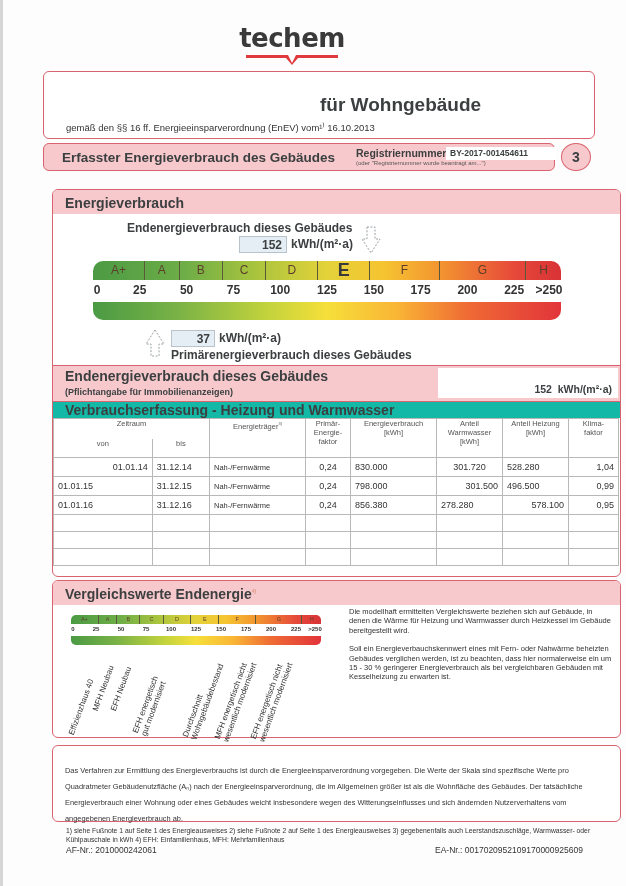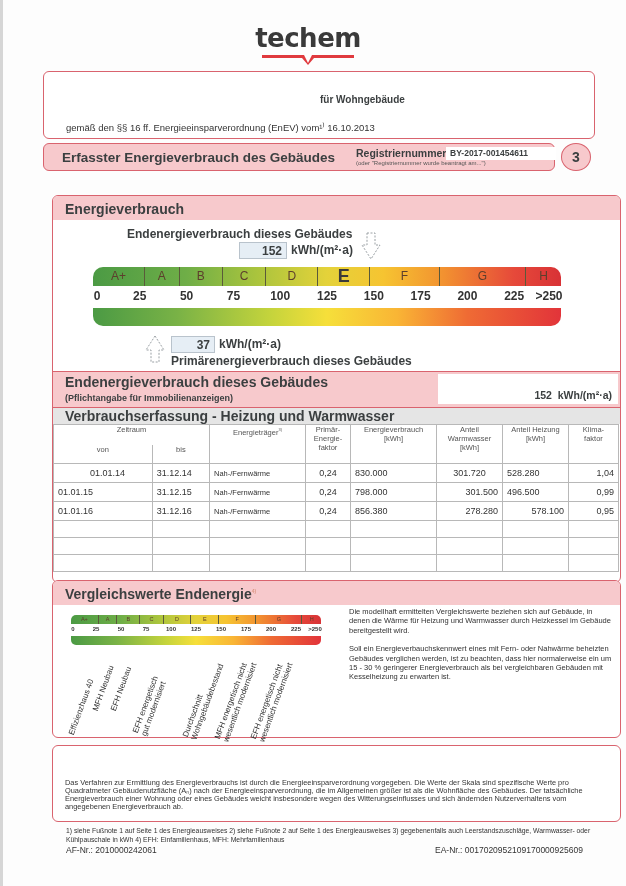--- a/index.html
+++ b/index.html
@@ -1,72 +1,72 @@
 <!DOCTYPE html>
 <html><head>
 <meta charset="utf-8">
 <style>
   * { box-sizing: border-box; margin: 0; padding: 0; }
   body { width: 626px; height: 886px; background: #fdfdfd; font-family: "Liberation Sans", sans-serif; color: #2b2b2b; position: relative; overflow: hidden; }
   .abs { position: absolute; }
   .leftline { left: 0; top: 0; width: 3px; height: 886px; background: #d6d6d6; }
   
-  .logo { left: 248px; top: 24px; width: 120px; text-align: center; }
+  .logo { left: 232px; top: 24px; width: 120px; text-align: center; }
   .logo-text { font-family: "DejaVu Sans", sans-serif; font-weight: bold; font-size: 26px; color: #3a3a3a; letter-spacing: -0.5px; line-height: 28px; }
   .logo-swoosh { display: block; margin: 1px auto 0; }
   
   .box { border: 1.5px solid #d9636e; border-radius: 6px; background: #fff; }
   .title-box { left: 43px; top: 71px; width: 552px; height: 68px; }
   .title-big { left: 22px; top: 4px; font-size: 38px; font-weight: bold; color: #3b3f40; letter-spacing: 0.5px; white-space: nowrap; }
-  .title-small { left: 276px; top: 22px; font-size: 10px; font-weight: bold; color: #3b3f40; }
+  .title-small { left: 276px; top: 22px; font-size: 19px; font-weight: bold; color: #3b3f40; }
   .title-sub { left: 22px; top: 49px; font-size: 9.5px; color: #333; white-space: nowrap; }
   .reg-box { left: 43px; top: 143px; width: 512px; height: 28px; border-radius: 6px; border: 1.5px solid #d9636e; background: #f7c9cc; }
   .reg-title { left: 18px; top: 6px; font-size: 13.5px; font-weight: bold; color: #3b3f40; white-space: nowrap; }
   .reg-label { left: 312px; top: 3px; font-size: 10.5px; font-weight: bold; color: #3b3f40; white-space: nowrap; }
   .reg-note { left: 312px; top: 16px; font-size: 6px; color: #555; white-space: nowrap; }
   .reg-value { left: 402px; top: 3px; width: 110px; height: 13px; background: #fff; font-size: 8.5px; font-weight: bold; padding: 1px 4px; color: #3b3f40; }
   .page-circle { left: 561px; top: 143px; width: 30px; height: 28px; border: 1.5px solid #d9636e; border-radius: 50%; background: #f7c9cc; font-weight: bold; font-size: 14px; text-align: center; line-height: 26px; color: #3b3f40; }
   
-  .ev-box { left: 52px; top: 195px; width: 569px; height: 388px; }
+  .ev-box { left: 52px; top: 189px; width: 569px; height: 388px; }
   .sec-head { left: 0; top: 0; width: 100%; height: 24px; background: #f7c9cc; border-radius: 5px 5px 0 0; }
   .sec-head-text { left: 12px; top: 5px; font-size: 14px; font-weight: bold; color: #3b3f40; }
   .end-label { left: 74px; top: 31px; font-size: 12px; font-weight: bold; color: #3b3f40; white-space: nowrap; }
   .val-box { background: #e6eef5; border: 1px solid #b9c3cc; font-size: 12px; font-weight: bold; text-align: right; padding: 1px 4px; color: #3b3f40; height: 17px; line-height: 14px; }
   .unit { font-size: 12px; font-weight: bold; color: #3b3f40; white-space: nowrap; }
   .scale-top { left: 40px; top: 71px; width: 468px; height: 19px; border-radius: 10px 10px 0 0; background: linear-gradient(to right, #4b9a44 0%, #6fae47 20%, #aac43d 35%, #e4d23a 50%, #f6c431 62%, #f29130 75%, #e6493a 90%, #d83236 100%); overflow: hidden; }
   .scale-bot { left: 40px; top: 112px; width: 468px; height: 18px; border-radius: 0 0 10px 10px; background: linear-gradient(to right, #4b9a44 0%, #79b246 18%, #c5d43c 38%, #f6df3a 50%, #f9b535 65%, #ef6b34 80%, #e2343a 100%); }
   .cls { position: absolute; top: 0; height: 19px; font-size: 12px; color: #5d3e2c; text-align: center; line-height: 19px; border-right: 1px solid #5a5a3a; }
   .ticks { left: 40px; top: 93px; width: 470px; height: 16px; }
   .tick { position: absolute; top: 0; font-size: 12px; font-weight: bold; color: #333; transform: translateX(-50%); white-space: nowrap; }
   .pend-box { left: 0; top: 175px; width: 100%; height: 36px; background: #f7c9cc; border-top: 1.5px solid #d9636e; }
   .pend-title { left: 12px; top: 2px; font-size: 14px; font-weight: bold; color: #3b3f40; white-space: nowrap; }
   .pend-sub { left: 12px; top: 21px; font-size: 9px; font-weight: bold; color: #3b3f40; }
   .pend-val { left: 385px; top: 2px; width: 180px; height: 30px; background: #fff; font-size: 10.5px; font-weight: bold; text-align: right; padding: 15px 6px 0 0; color: #3b3f40; }
-  .verb-head { left: 0; top: 211px; width: 100%; height: 17px; background: #e5e5e5; border-top: 1.5px solid #d9636e; }
+  .verb-head { left: 0; top: 211px; width: 100%; height: 17px; background: #14b8a6; border-top: 1.5px solid #d9636e; }
   .verb-title { left: 12px; top: 0px; font-size: 14px; font-weight: bold; color: #3b3f40; white-space: nowrap; }
   table.vt { position: absolute; left: 0; top: 228px; width: 566px; border-collapse: collapse; font-size: 8px; color: #444; }
   table.vt td, table.vt th { border: 1px solid #b8b8b8; font-weight: normal; }
   table.vt th { vertical-align: top; text-align: center; font-size: 7.5px; line-height: 9px; color: #555; }
   table.vt td { height: 19px; font-size: 9px; padding: 0 4px; color: #333; }
   table.vt tr.empty td { height: 17px; }
   
   .vg-box { left: 52px; top: 580px; width: 569px; height: 158px; }
   .vg-title { left: 12px; top: 5px; font-size: 14px; font-weight: bold; color: #3b3f40; }
   .mini-top { left: 18px; top: 34px; width: 250px; height: 9px; border-radius: 5px 5px 0 0; background: linear-gradient(to right, #4b9a44 0%, #6fae47 20%, #aac43d 35%, #e4d23a 50%, #f6c431 62%, #f29130 75%, #e6493a 90%, #d83236 100%); overflow: hidden; }
   .mcls { position: absolute; top: 0; height: 9px; font-size: 5.5px; color: #5d3e2c; text-align: center; line-height: 9px; border-right: 1px solid #5a5a3a; }
   .mini-ticks { left: 18px; top: 45px; width: 252px; height: 9px; }
   .mtick { position: absolute; top: 0; font-size: 6px; font-weight: bold; color: #333; transform: translateX(-50%); white-space: nowrap; }
   .mini-bot { left: 18px; top: 55px; width: 250px; height: 9px; border-radius: 0 0 5px 5px; background: linear-gradient(to right, #4b9a44 0%, #79b246 18%, #c5d43c 38%, #f6df3a 50%, #f9b535 65%, #ef6b34 80%, #e2343a 100%); }
   .rot { position: absolute; font-size: 8px; color: #333; transform-origin: left top; transform: rotate(-70deg); white-space: nowrap; line-height: 9px; }
   .vg-text { left: 296px; top: 26px; width: 266px; font-size: 7.5px; line-height: 9.4px; color: #333; }
   .vg-text p { margin-bottom: 9px; }
   
   .er-box { left: 52px; top: 745px; width: 569px; height: 77px; }
   .er-title { left: 12px; top: 5px; font-size: 14px; font-weight: bold; color: #3b3f40; }
-  .er-text { left: 12px; top: 33px; width: 540px; font-size: 7.4px; line-height: 8px; color: #333; }
+  .er-text { left: 12px; top: 17px; width: 540px; font-size: 7.4px; line-height: 16px; color: #333; }
   .footnotes { left: 66px; top: 826px; width: 540px; font-size: 6.8px; line-height: 9px; color: #333; }
   .afnr { left: 66px; top: 845px; font-size: 8.5px; color: #333; }
   .eanr { left: 435px; top: 845px; font-size: 8.5px; color: #333; }
 </style>
 </head>
 <body>
 
 <div class="abs leftline"></div>
 
 <div class="abs logo">
@@ -162,21 +162,21 @@
         <th rowspan="2" style="width:50px;white-space:pre-line;">Klima-
 faktor</th>
       </tr>
       <tr>
         <th style="height:19px;border-top:none;border-right:1px solid #b8b8b8;">von</th>
         <th style="border-top:none;">bis</th>
       </tr>
     </thead>
     <tbody id="vt-body">
         <tr>
-          <td style="text-align: left; padding-left: 36px;">01.01.14</td>
+          <td style="text-align: right; padding-left: 36px;">01.01.14</td>
           <td style="text-align: left;">31.12.14</td>
           <td style="text-align: left; font-size: 7.5px;">Nah-/Fernwärme</td>
           <td style="text-align: center;">0,24</td>
           <td style="text-align: left;">830.000</td>
           <td style="text-align: center;">301.720</td>
           <td style="text-align: left;">528.280</td>
           <td style="text-align: right;">1,04</td>
         </tr>
         <tr>
           <td style="text-align: left;">01.01.15</td>
@@ -187,21 +187,21 @@
           <td style="text-align: right;">301.500</td>
           <td style="text-align: left;">496.500</td>
           <td style="text-align: right;">0,99</td>
         </tr>
         <tr>
           <td style="text-align: left;">01.01.16</td>
           <td style="text-align: left;">31.12.16</td>
           <td style="text-align: left; font-size: 7.5px;">Nah-/Fernwärme</td>
           <td style="text-align: center;">0,24</td>
           <td style="text-align: left;">856.380</td>
-          <td style="text-align: right;">278.280</td>
+          <td style="text-align: left;">278.280</td>
           <td style="text-align: right;">578.100</td>
           <td style="text-align: right;">0,95</td>
         </tr>
         <tr class="empty">
           <td></td>
           <td></td>
           <td></td>
           <td></td>
           <td></td>
           <td></td>

